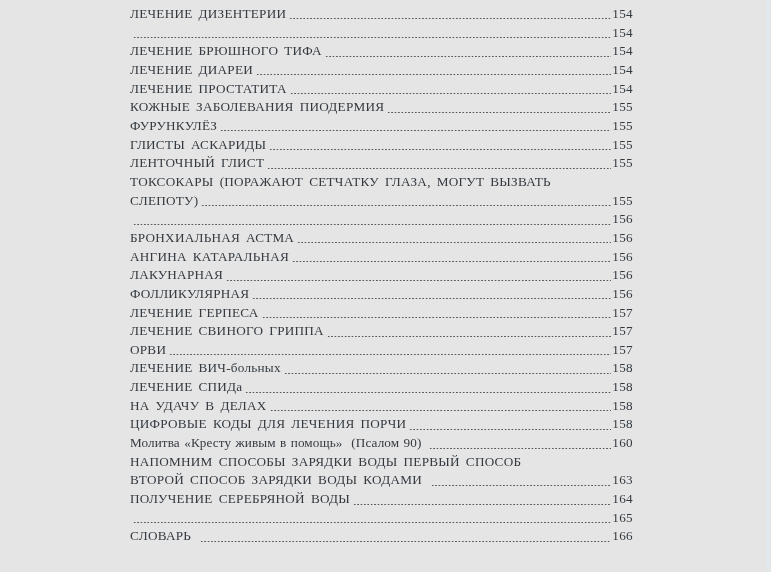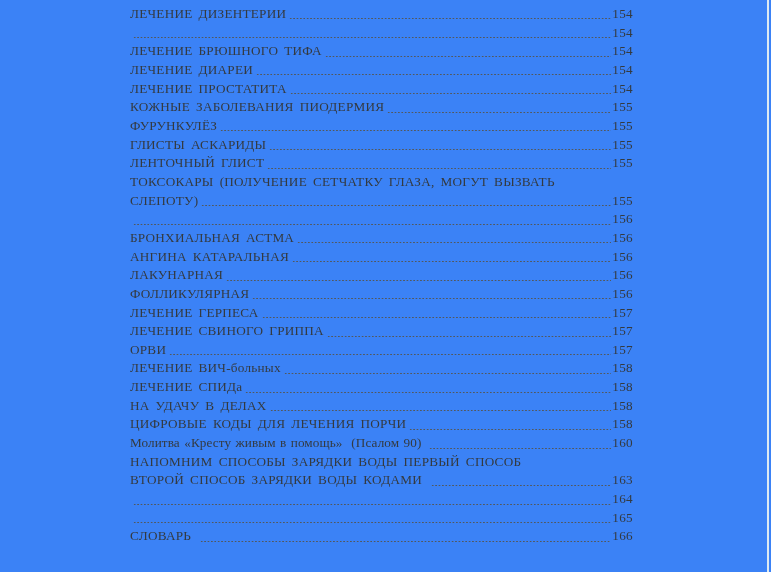--- a/index.html
+++ b/index.html
@@ -10,21 +10,21 @@
     width: 771px;
     height: 572px;
     overflow: hidden;
     background: #fdfdfd;
     font-family: "Liberation Serif", serif;
   }
   .screen {
     position: relative;
     width: 771px;
     height: 572px;
-    background: #3b82f6;
+    background: #e5e5e5;
   }
   .toc {
     position: absolute;
     left: 130px;
     top: 5px;
     width: 503px;
     color: #343a40;
     font-size: 13.2px;
   }
   .toc-entry { }
@@ -92,21 +92,21 @@
       <div class="toc-entry">
         <div class="line"><span class="title">ФУРУНКУЛЁЗ</span><span class="leader"></span><span class="page-num">155</span></div>
       </div>
       <div class="toc-entry">
         <div class="line"><span class="title">ГЛИСТЫ АСКАРИДЫ</span><span class="leader"></span><span class="page-num">155</span></div>
       </div>
       <div class="toc-entry">
         <div class="line"><span class="title">ЛЕНТОЧНЫЙ ГЛИСТ</span><span class="leader"></span><span class="page-num">155</span></div>
       </div>
       <div class="toc-entry">
-        <div class="line"><span class="title">ТОКСОКАРЫ (ПОЛУЧЕНИЕ СЕТЧАТКУ ГЛАЗА, МОГУТ ВЫЗВАТЬ</span></div>
+        <div class="line"><span class="title">ТОКСОКАРЫ (ПОРАЖАЮТ СЕТЧАТКУ ГЛАЗА, МОГУТ ВЫЗВАТЬ</span></div>
         <div class="line"><span class="title">СЛЕПОТУ)</span><span class="leader"></span><span class="page-num">155</span></div>
       </div>
       <div class="toc-entry">
         <div class="line"><span class="leader"></span><span class="page-num">156</span></div>
       </div>
       <div class="toc-entry">
         <div class="line"><span class="title">БРОНХИАЛЬНАЯ АСТМА</span><span class="leader"></span><span class="page-num">156</span></div>
       </div>
       <div class="toc-entry">
         <div class="line"><span class="title">АНГИНА КАТАРАЛЬНАЯ</span><span class="leader"></span><span class="page-num">156</span></div>
@@ -141,21 +141,21 @@
       <div class="toc-entry lowercase">
         <div class="line"><span class="title">Молитва «Кресту живым в помощь»  (Псалом 90) </span><span class="leader"></span><span class="page-num">160</span></div>
       </div>
       <div class="toc-entry">
         <div class="line"><span class="title">НАПОМНИМ СПОСОБЫ ЗАРЯДКИ ВОДЫ ПЕРВЫЙ СПОСОБ</span></div>
       </div>
       <div class="toc-entry">
         <div class="line"><span class="title">ВТОРОЙ СПОСОБ ЗАРЯДКИ ВОДЫ КОДАМИ </span><span class="leader"></span><span class="page-num">163</span></div>
       </div>
       <div class="toc-entry">
-        <div class="line"><span class="leader"></span><span class="page-num">164</span></div>
+        <div class="line"><span class="title">ПОЛУЧЕНИЕ СЕРЕБРЯНОЙ ВОДЫ</span><span class="leader"></span><span class="page-num">164</span></div>
       </div>
       <div class="toc-entry">
         <div class="line"><span class="leader"></span><span class="page-num">165</span></div>
       </div>
       <div class="toc-entry">
         <div class="line"><span class="title">СЛОВАРЬ </span><span class="leader"></span><span class="page-num">166</span></div>
       </div>
     </div>
   <div class="right-edge"></div>
 </div>

